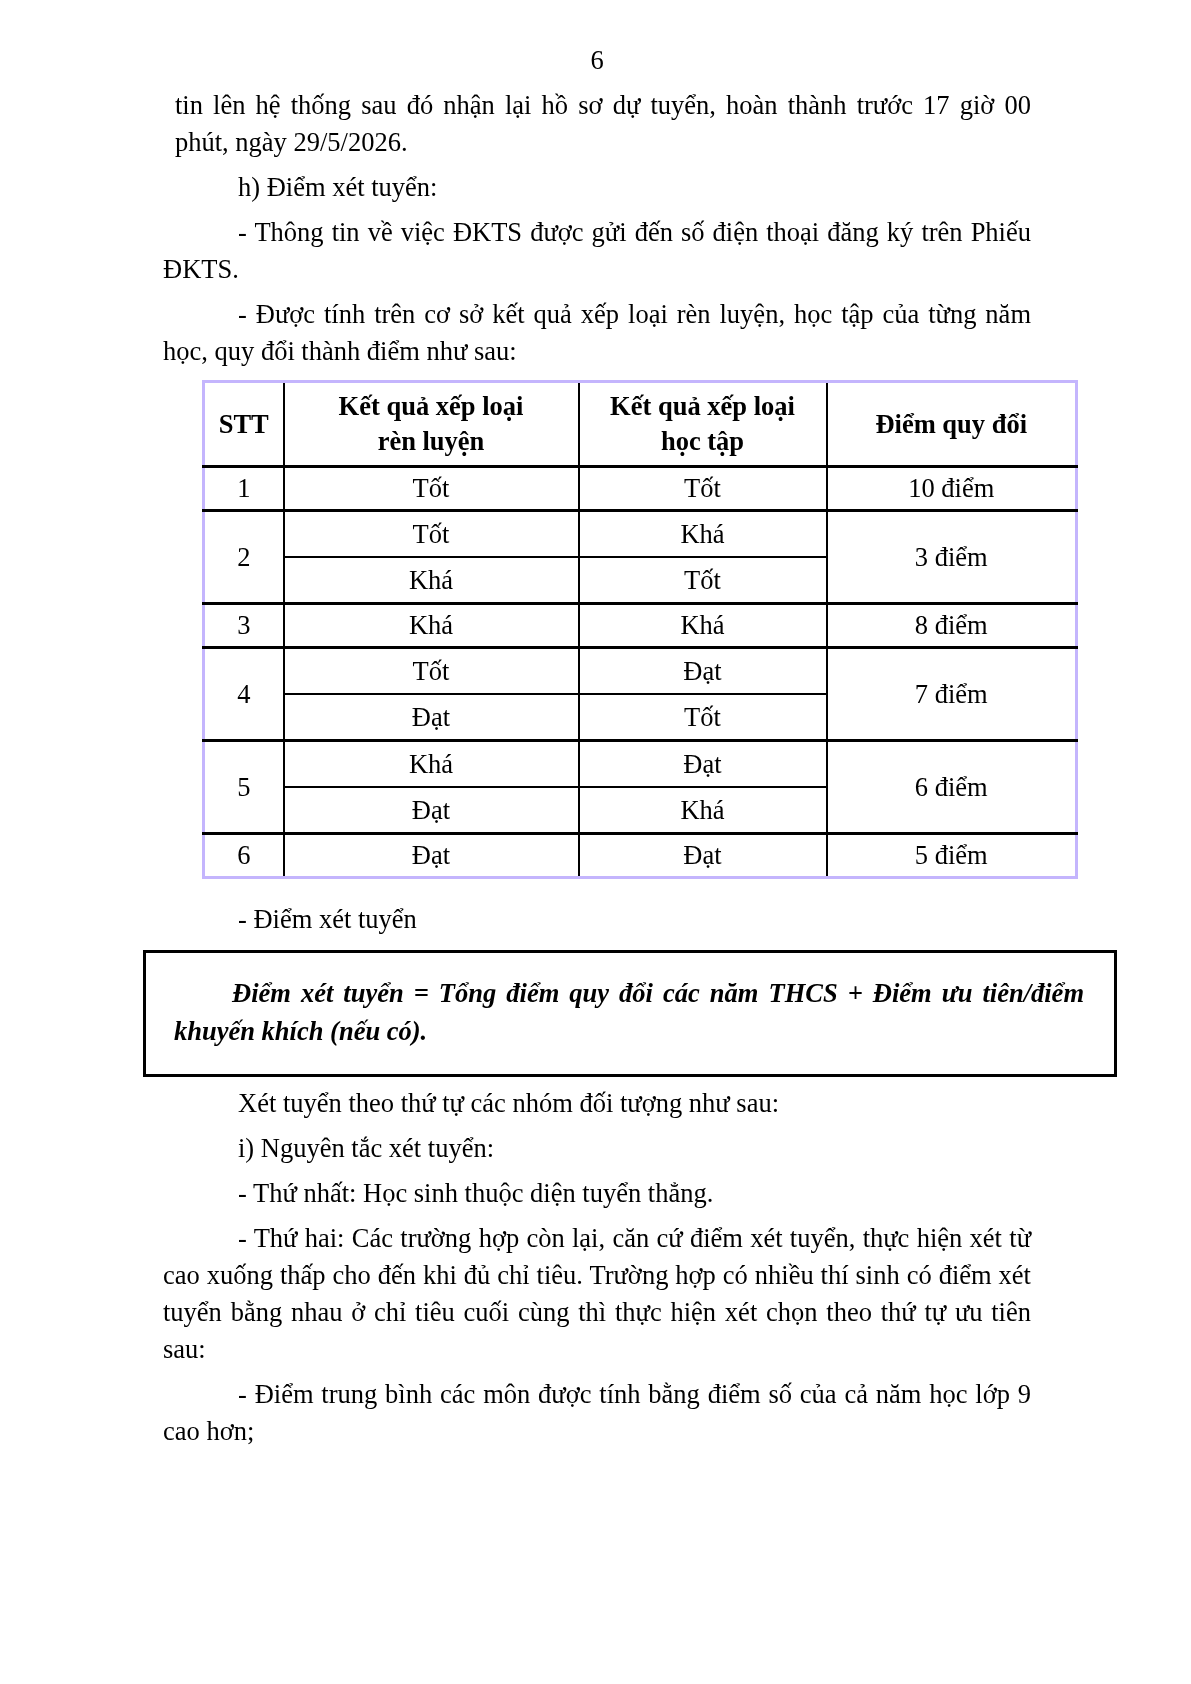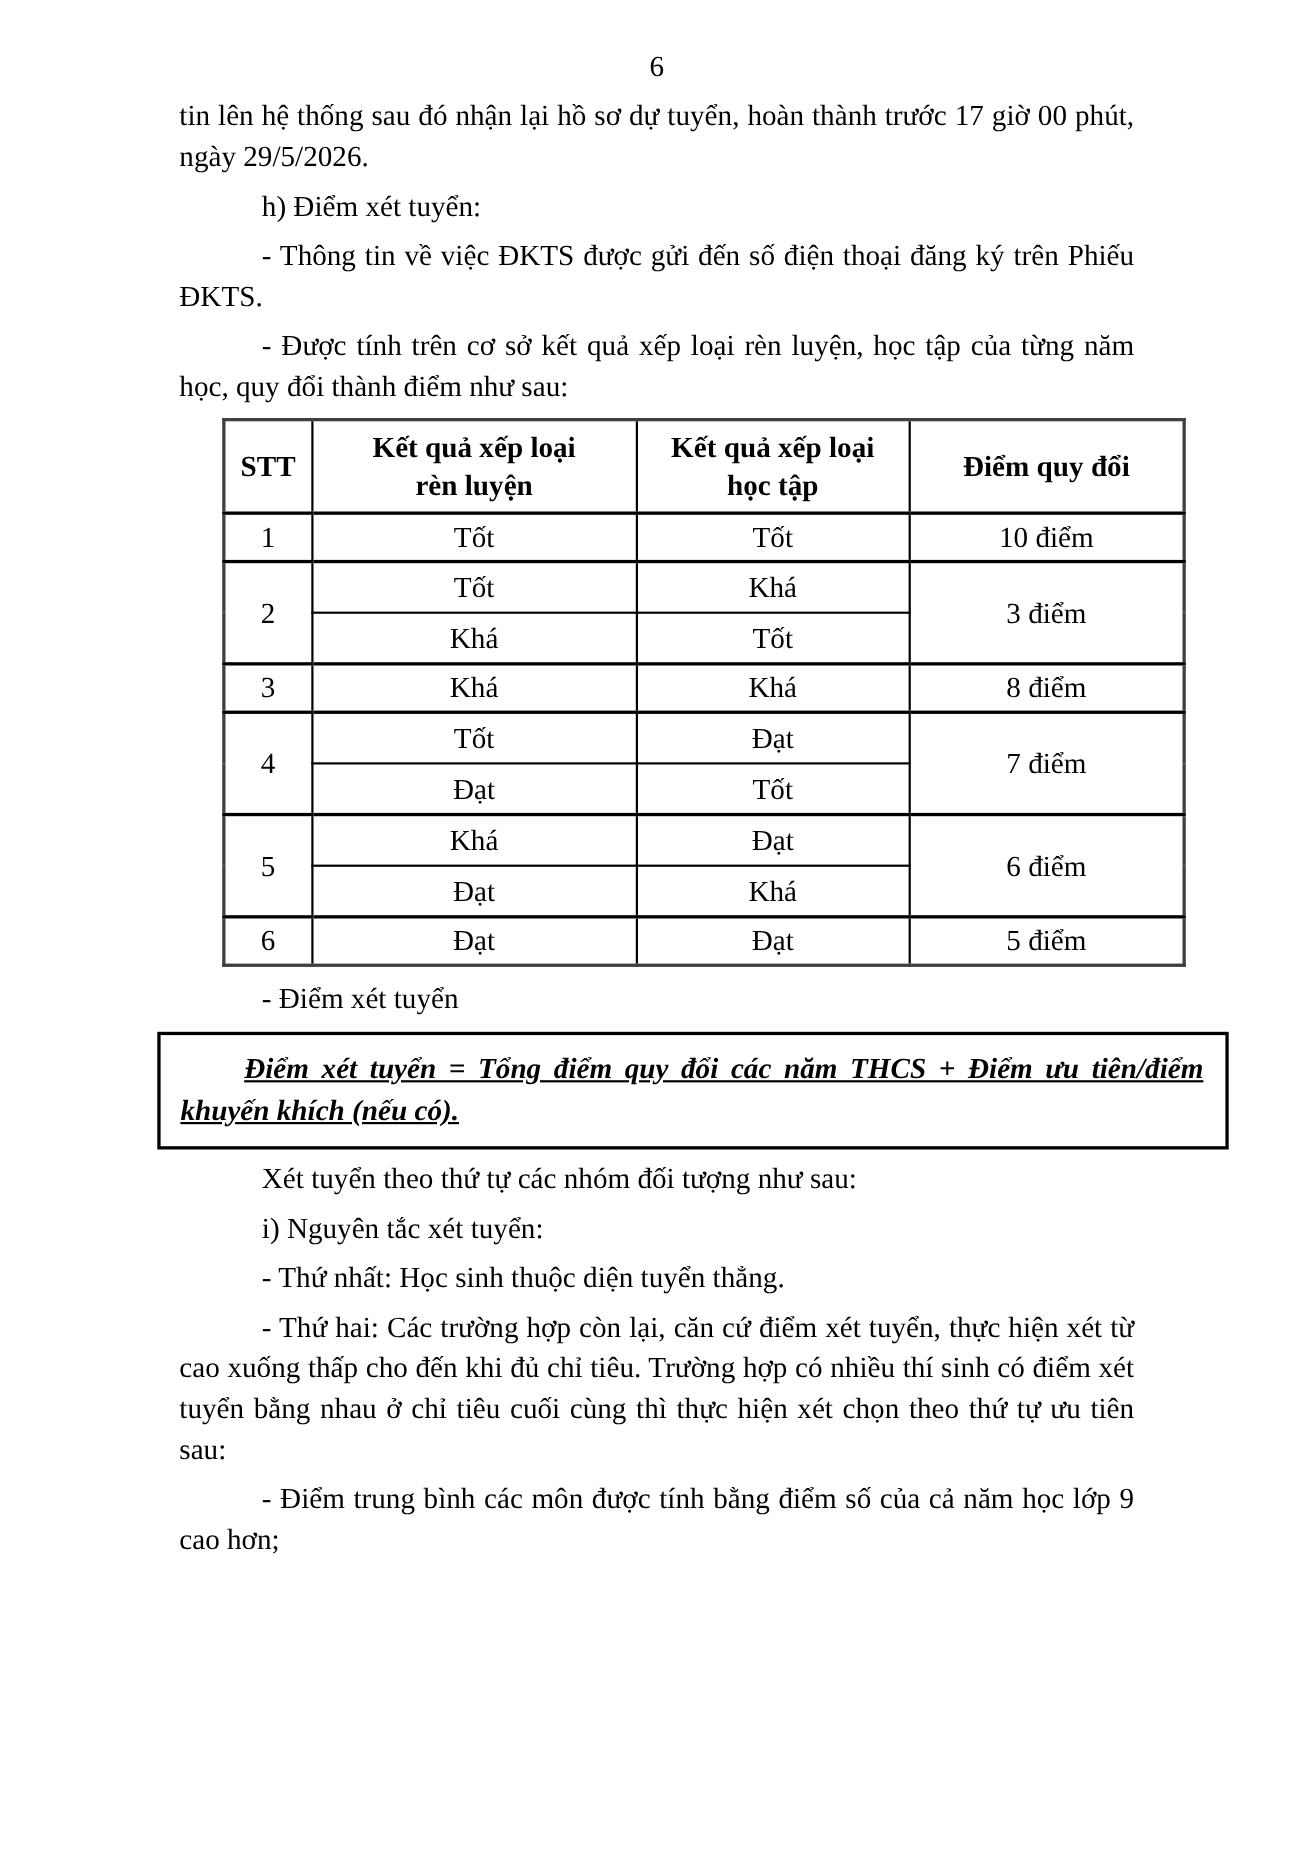--- a/index.html
+++ b/index.html
@@ -7,46 +7,46 @@
     width: 1191px; height: 1684px;
     background: #ffffff; color: #000000;
     font-family: "Liberation Serif", "DejaVu Serif", serif;
     font-size: 26.5px; line-height: 37px;
     overflow: hidden;
   }
   .content { padding: 42px 160px 0 163px; }
   .pageno { text-align: center; margin: 0 0 6px 0; }
   p { margin: 8px 0; text-align: justify; }
   p.indent { text-indent: 75px; }
-  p.noindent { text-indent: 0; }
+  p.noindent { text-indent: 0; margin-left: 12px; }
 
   table.conv {
     border-collapse: collapse; table-layout: fixed;
-    width: 873px; margin: 10px 0 10px 39px;
-    border: 3px solid #404040;
+    width: 873px; margin: 10px 0 22px 39px;
+    border: 3px solid #c4b5fd;
   }
   table.conv th, table.conv td {
     border: 2px solid #000; text-align: center; vertical-align: middle;
     padding: 0 4px; overflow: hidden;
   }
   table.conv th {
     font-weight: bold; white-space: pre-line; line-height: 35px; height: 82px;
   }
   table.conv td { height: 41px; }
   table.conv tr.sub td { height: 44px; }
   table.conv tr.gstart td { border-top: 3px solid #000; }
 
   .formula {
     border: 3px solid #000;
     margin: 12px -86px 8px -20px;
     padding: 3px 12px 6px 10px;
     font-weight: bold; font-style: italic;
     text-align: justify; line-height: 38px;
   }
-  .formula p { margin: 8px; text-indent: 58px; text-decoration: underline; }
+  .formula p { margin: 18px; text-indent: 58px; }
 </style>
 </head>
 <body>
 
 <div class="content">
 
   <div class="pageno">6</div>
 
   <p class="noindent">tin lên hệ thống sau đó nhận lại hồ sơ dự tuyển, hoàn thành trước 17 giờ 00 phút, ngày 29/5/2026.</p>
 

